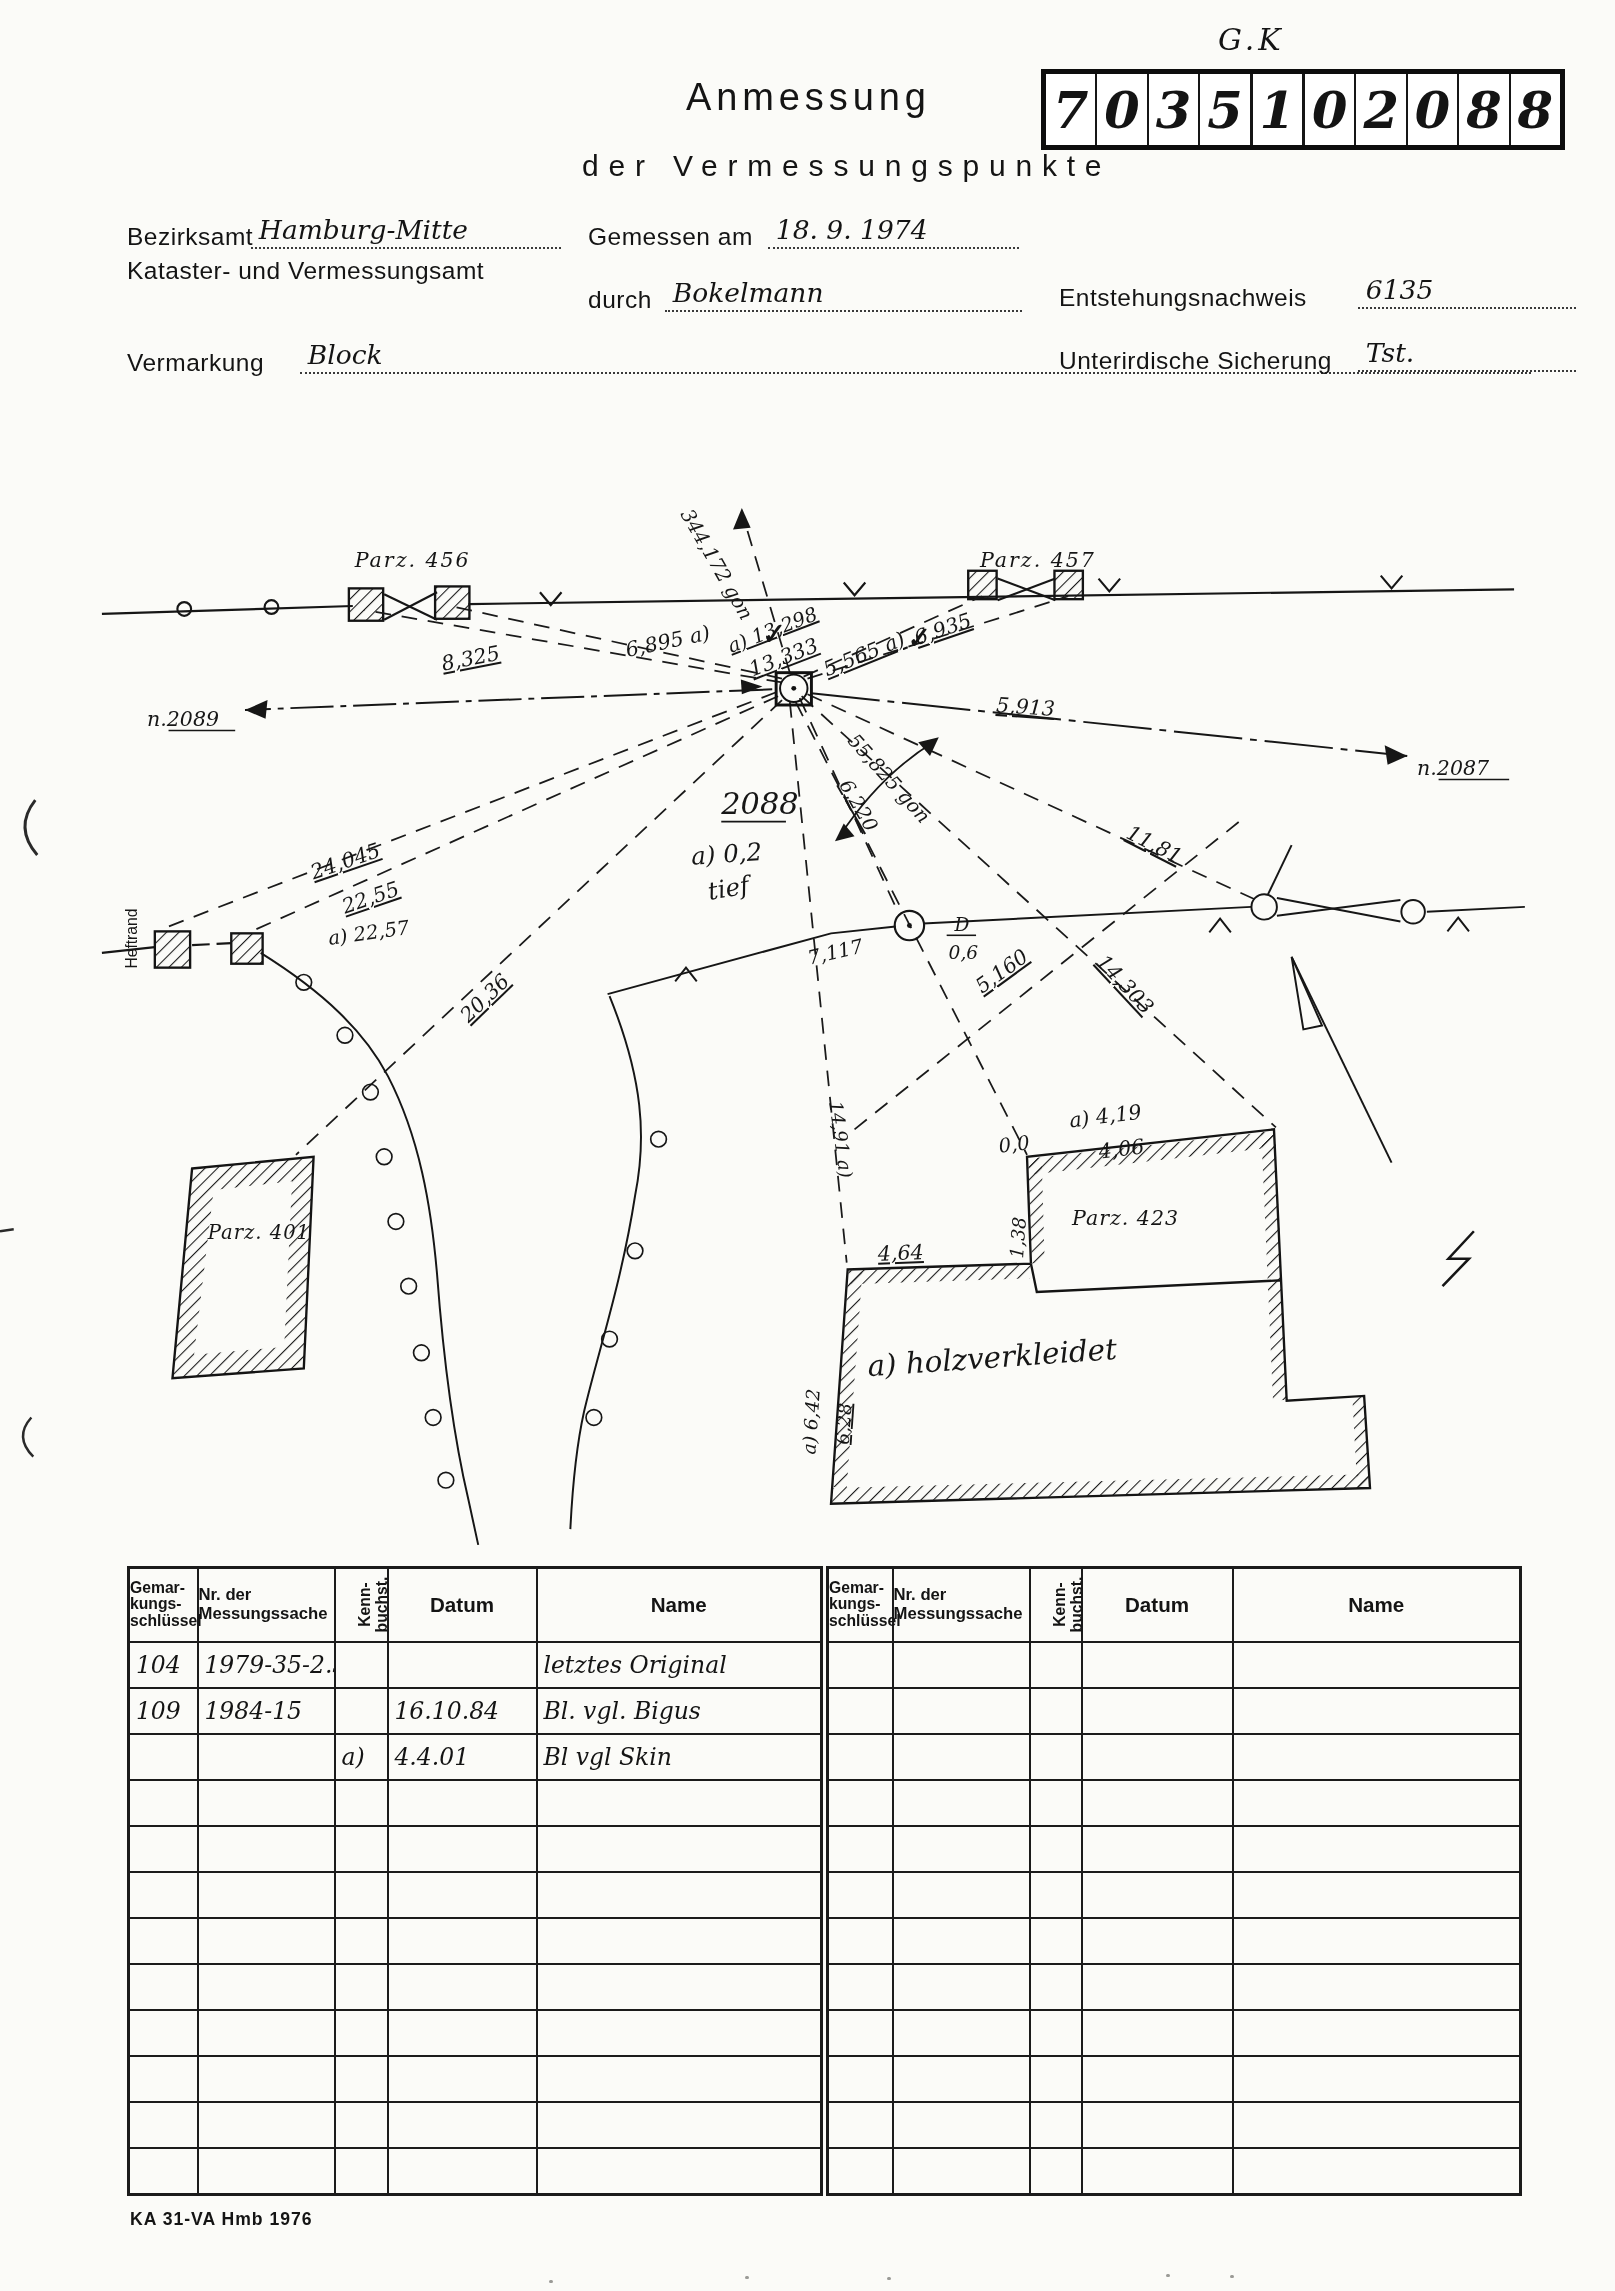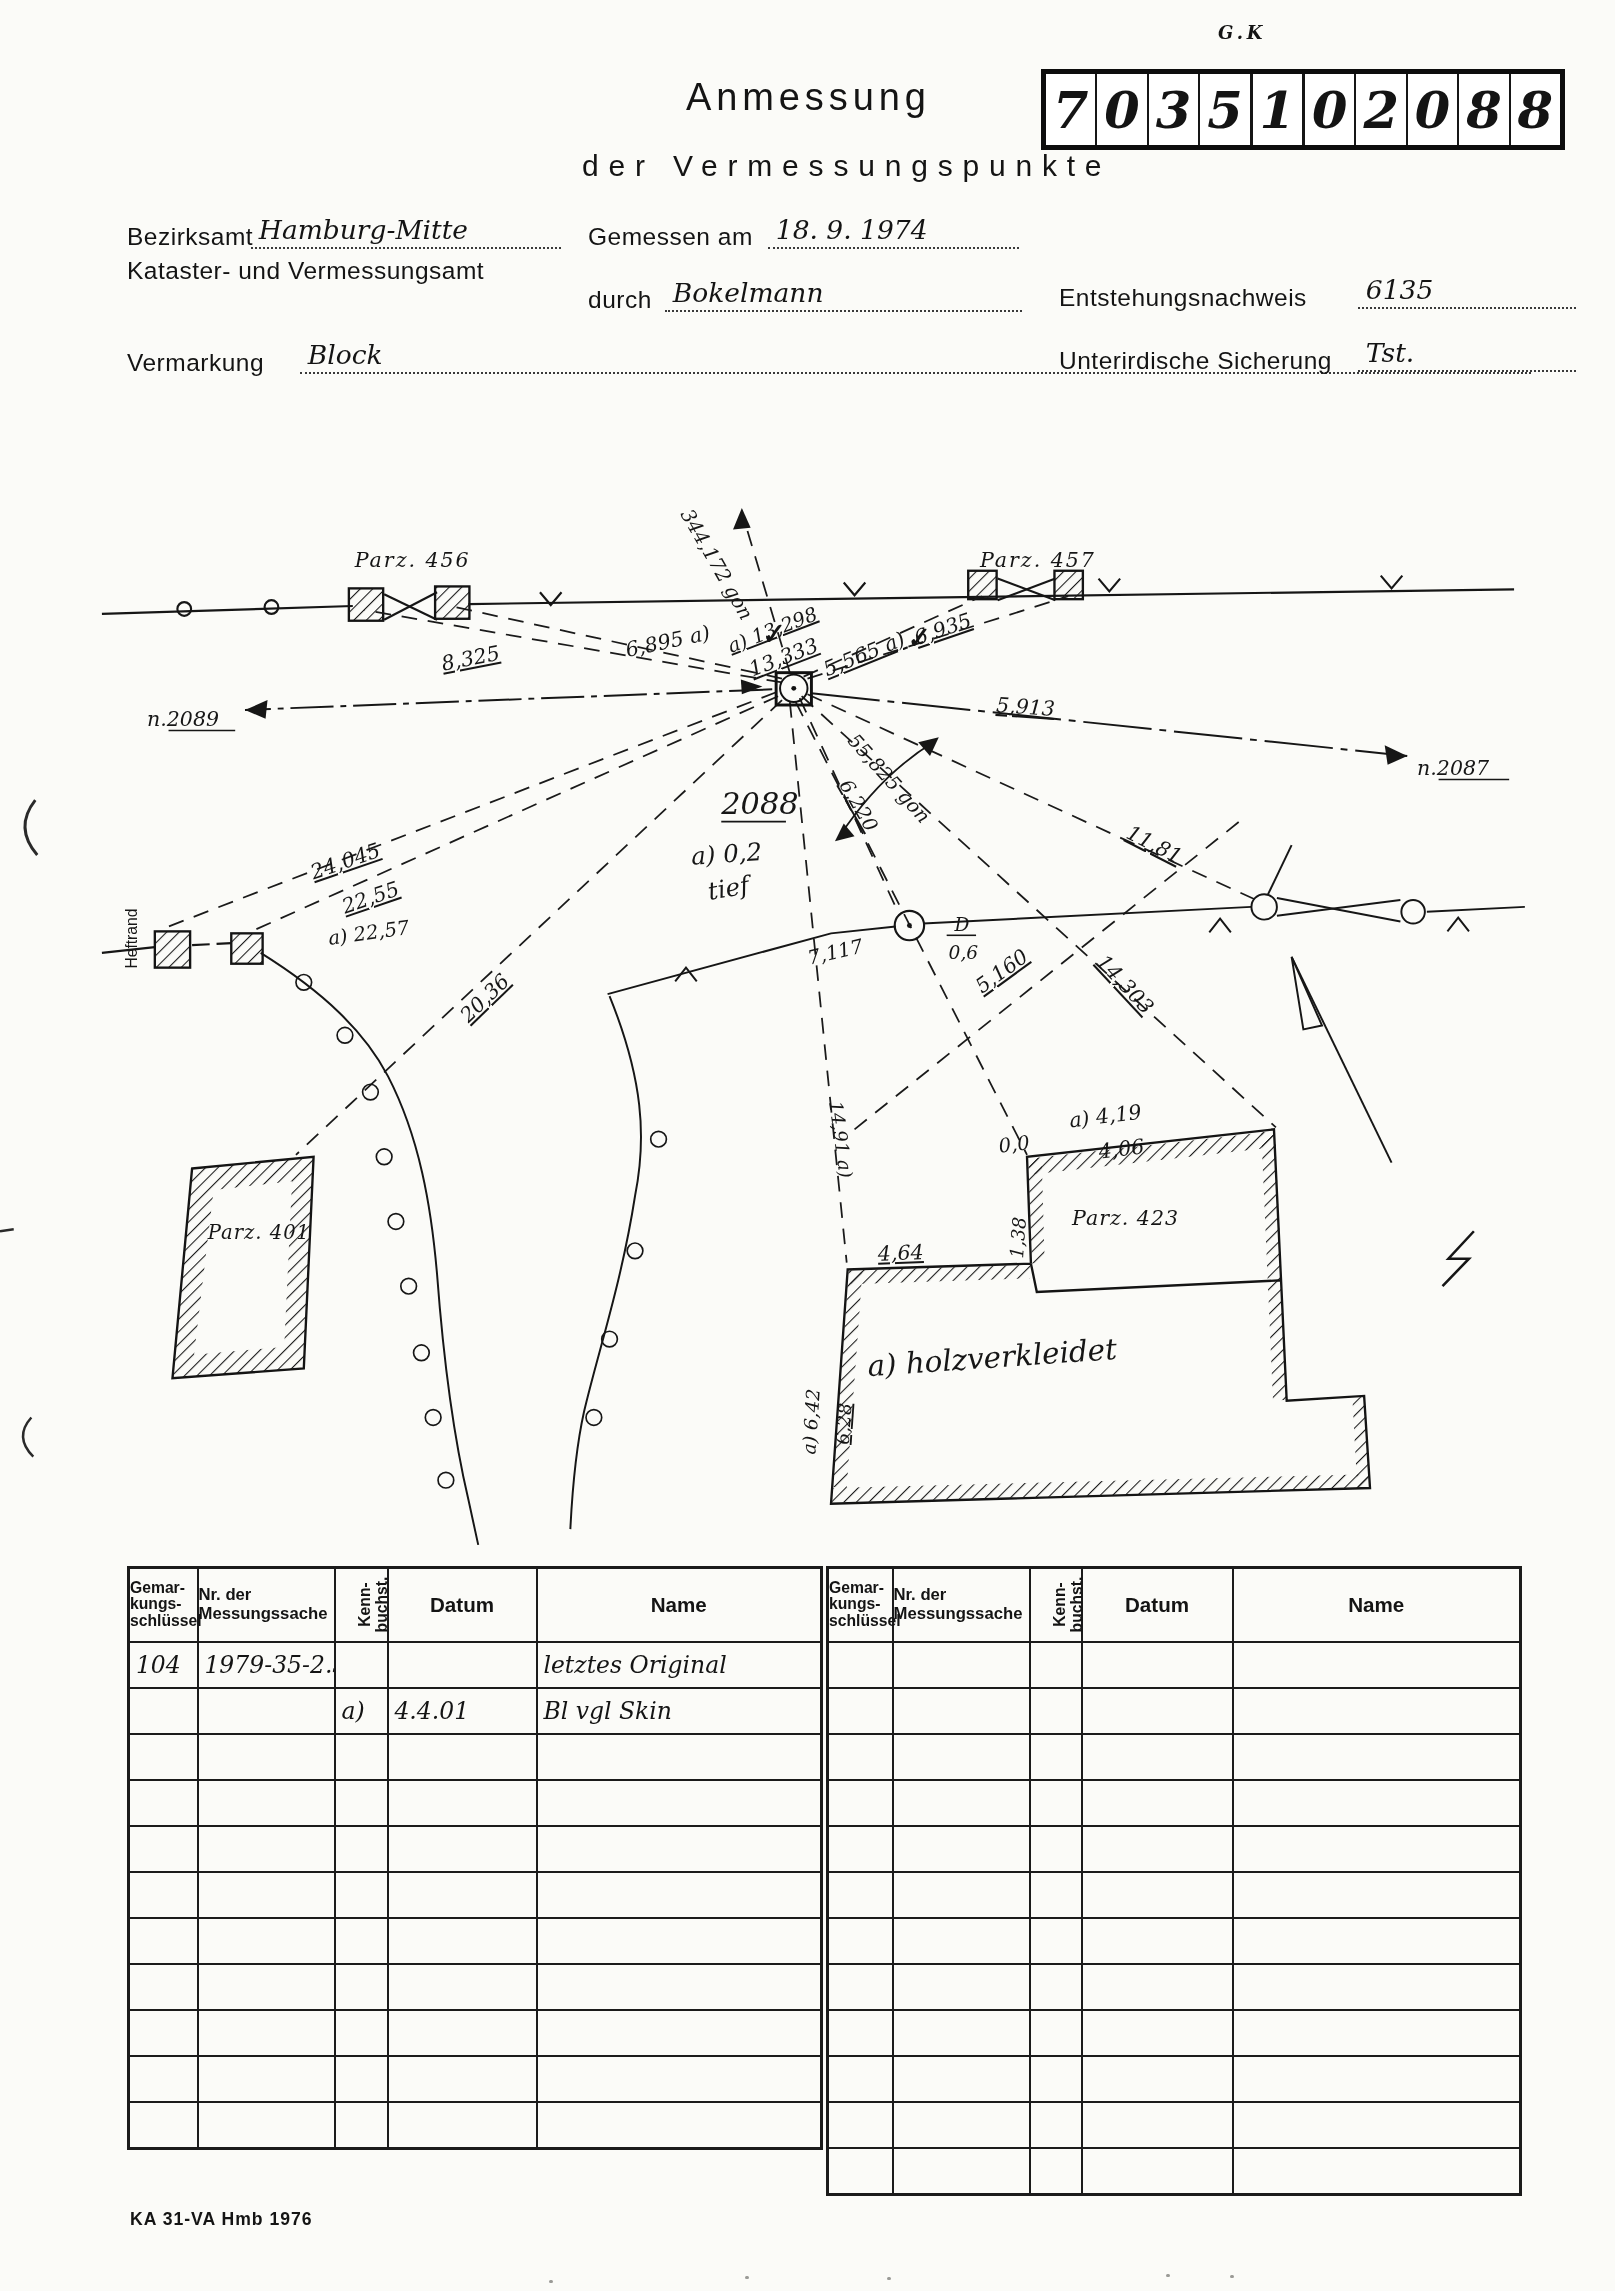--- a/index.html
+++ b/index.html
@@ -5,21 +5,21 @@
   html,body{margin:0;padding:0;background:#888;}
   .page{position:relative;width:1615px;height:2292px;background:#fbfbf8;overflow:hidden;
         font-family:"Liberation Sans",sans-serif;color:#141414;}
   .abs{position:absolute;}
   .hw{font-family:"DejaVu Serif",serif;font-style:italic;}
   .lbl{font-size:24.5px;letter-spacing:0.5px;white-space:nowrap;font-weight:500;}
   .val{font-size:26.5px;white-space:nowrap;}
   .dotted{border-bottom:2px dotted #3a3a3a;padding:0 7.8px 2px 7.8px;}
   .title{font-size:38px;letter-spacing:4.9px;font-weight:500;}
   .subtitle{font-size:30px;letter-spacing:9.8px;font-weight:500;}
-  .gk{font-size:18px;font-weight:bold;letter-spacing:3.9px;}
+  .gk{font-size:30px;font-weight:normal;letter-spacing:3.9px;}
   .digitbox{display:flex;width:514px;height:71px;border:5.9px solid #0d0d0d;background:#fff;}
   .dcell{flex:1;border-right:2px solid #161616;display:flex;align-items:center;justify-content:center;
          font-family:"DejaVu Serif",serif;font-style:italic;font-weight:bold;font-size:51px;}
   .dcell:nth-child(4),.dcell:nth-child(5){border-right-width:3.9px;}
   .dcell:last-child{border-right:none;}
   .gembox{width:359px;height:74px;border:3.9px solid #0d0d0d;background:#fbfbf8;text-align:center;}
   .gemlabel{font-size:24.5px;font-weight:bold;margin-top:3.9px;letter-spacing:1px;}
   .gemval{font-size:25.5px;margin-top:2px;}
   
   table.rec{border-collapse:collapse;table-layout:fixed;background:transparent;}
@@ -296,20 +296,27 @@
     </thead>
     <tbody>
         <tr>
           <td class="hw">104</td>
           <td class="hw">1979-35-2.31</td>
           <td></td>
           <td></td>
           <td class="hw">letztes  Original</td>
         </tr>
         <tr>
+          <td class="hw">109</td>
+          <td class="hw">1984-15</td>
+          <td></td>
+          <td class="hw">16.10.84</td>
+          <td class="hw">Bl. vgl. Bigus</td>
+        </tr>
+        <tr>
           <td></td>
           <td></td>
           <td class="hw">a)</td>
           <td class="hw">4.4.01</td>
           <td class="hw">Bl  vgl  Skin</td>
         </tr>
         <tr>
           <td></td>
           <td></td>
           <td></td>

